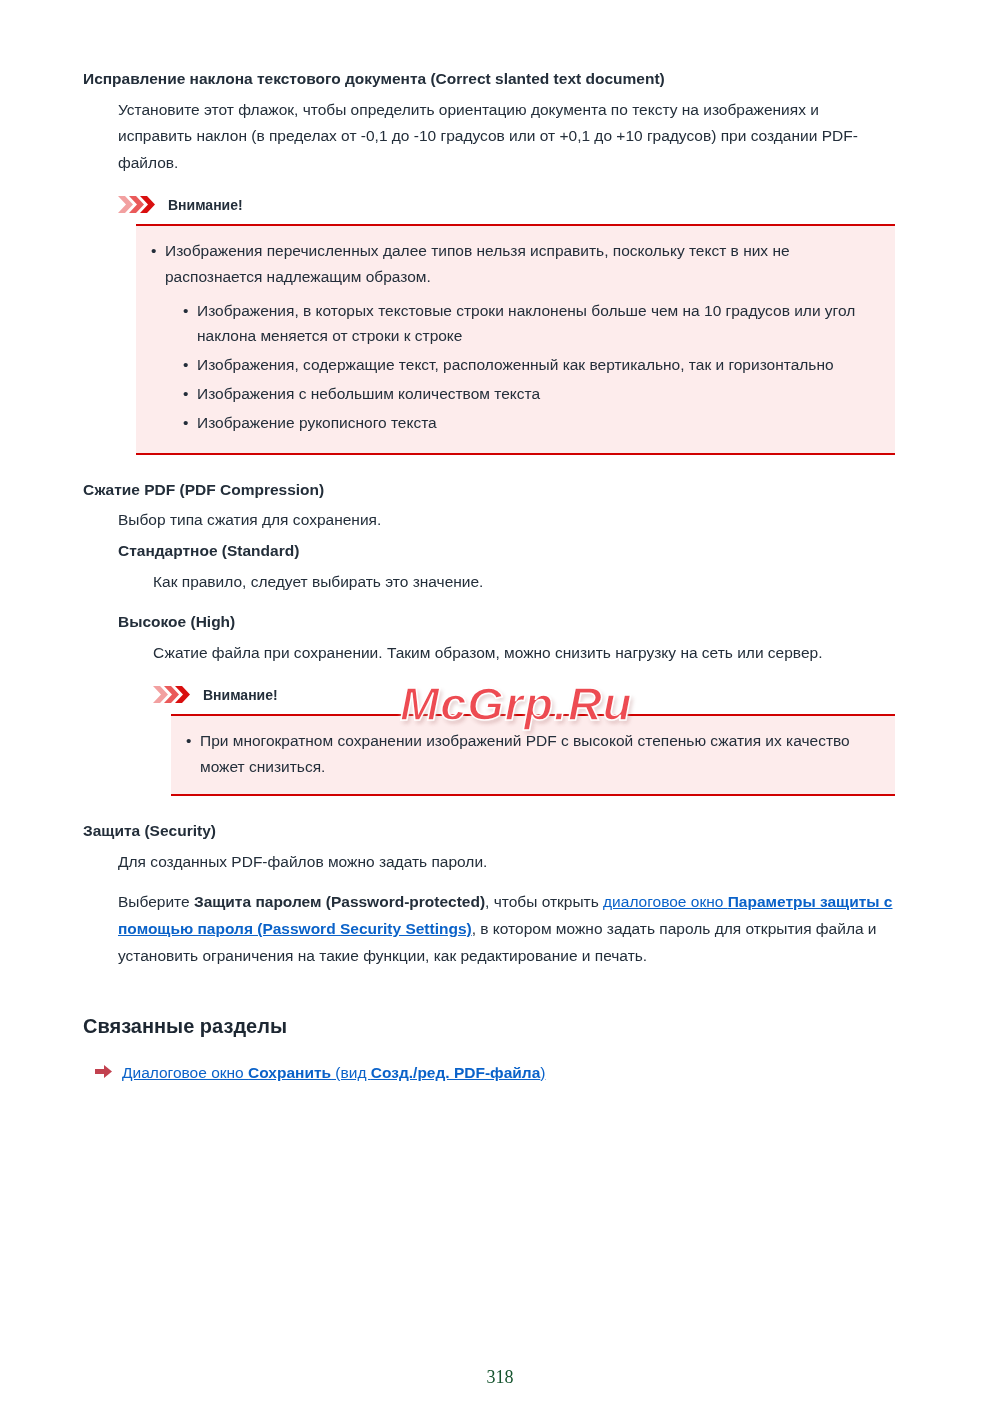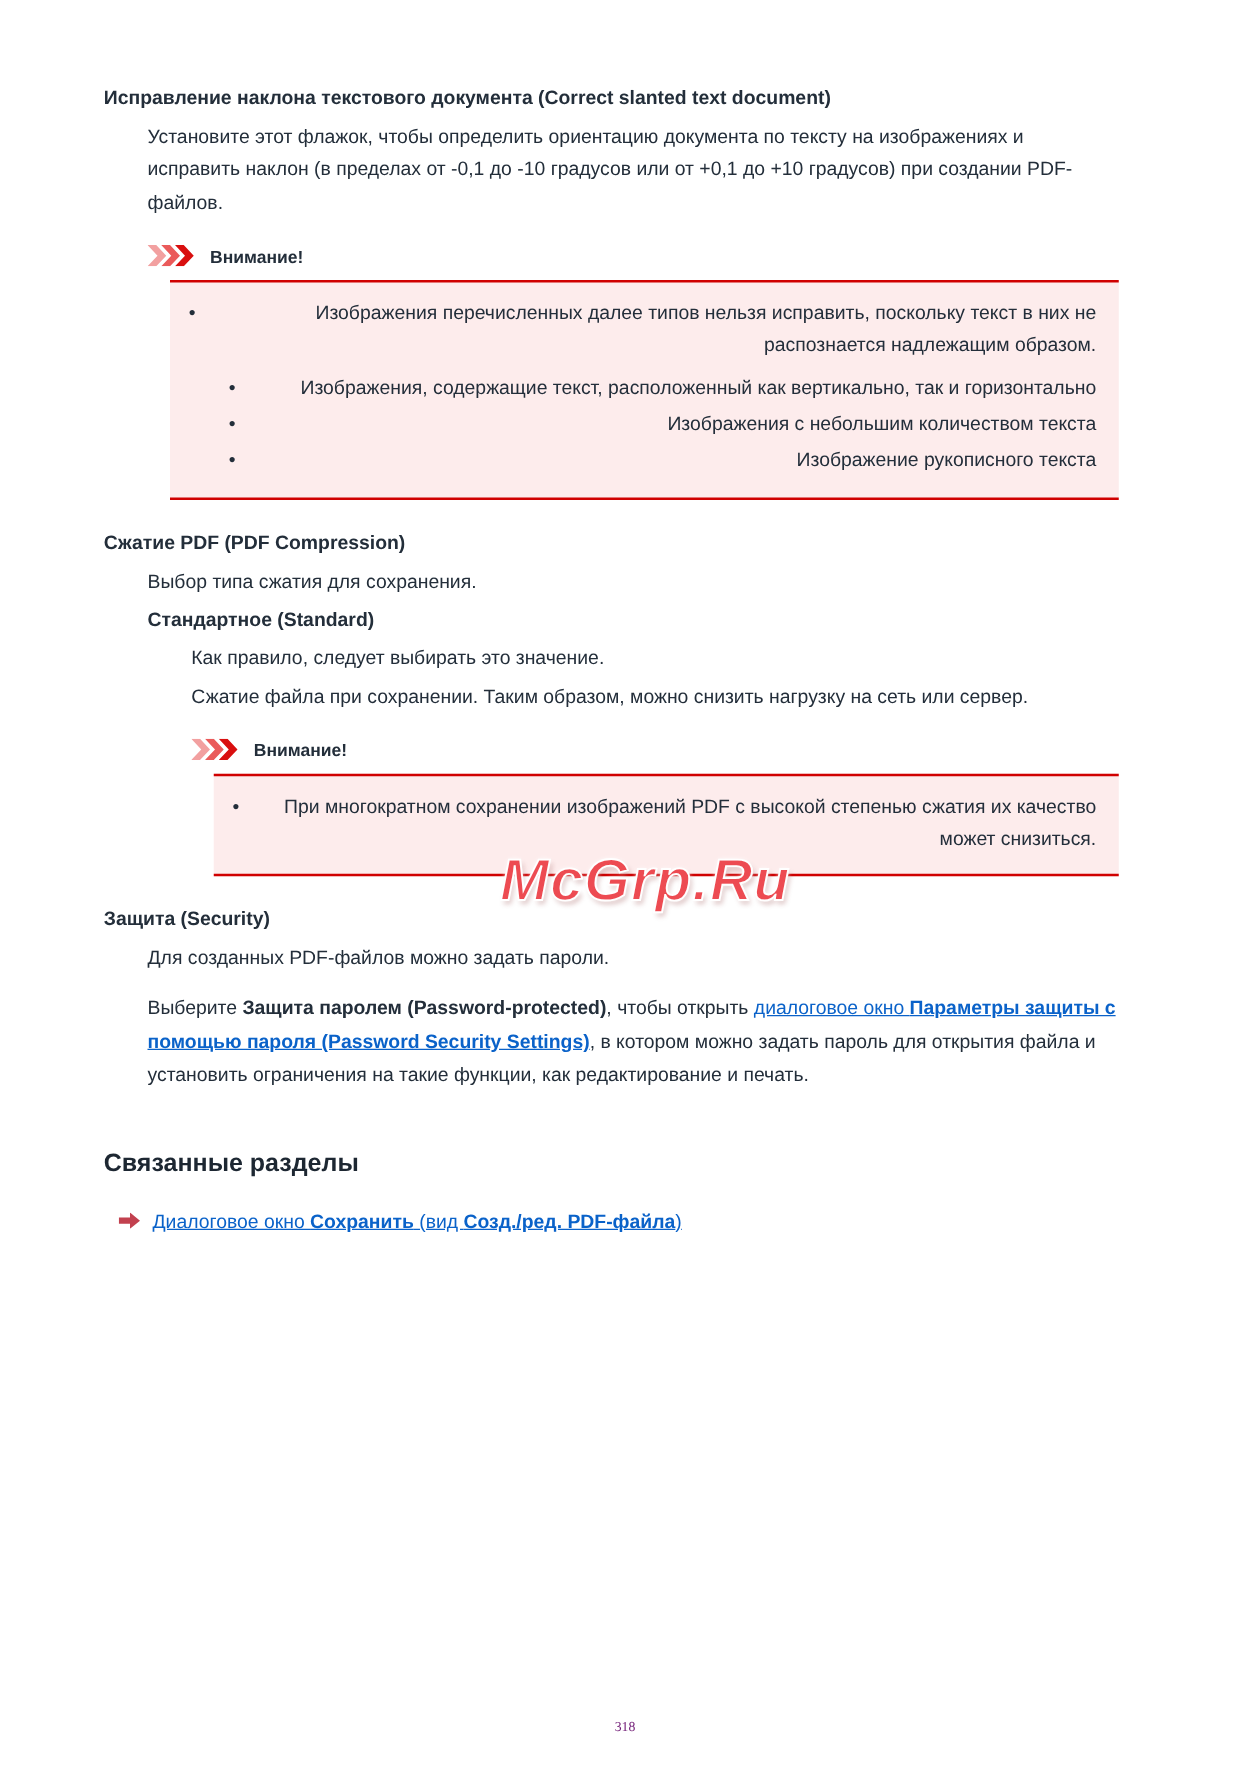--- a/index.html
+++ b/index.html
@@ -36,21 +36,21 @@
     margin-bottom:7px;
   }
   .warn-icon { display:inline-flex; align-items:center; }
   .warn-box {
     background:#fdecec;
     border-top:2px solid #d00000;
     border-bottom:2px solid #d00000;
     padding:12px 18px 13px 12px;
     margin-left:18px;
   }
-  ul { list-style:none;text-align:right; }
+  ul { list-style:none; }
   ul.b1 > li {
     position:relative; padding-left:17px;
   }
   ul.b1 > li::before {
     content:"\2022"; position:absolute; left:3px;
   }
   ul.b2 { margin-left:32px; margin-top:7px; }
   ul.b2 > li {
     position:relative; padding-left:17px; margin-bottom:4px;
     line-height:1.62;
@@ -92,22 +92,22 @@
     z-index:9;
     pointer-events:none;
     white-space:nowrap;
   }
 
   .page-number {
     position:absolute;
     left:0; right:0;
     bottom:26px;
     text-align:center;
-    font-size:11px;
-    color:#701a75;
+    font-size:18px;
+    color:#14532d;
     font-family:"Liberation Serif", serif;
   }
 </style>
 </head>
 <body>
 
 <div class="content">
 
   <section>
     <h3 class="sec-heading">Исправление наклона текстового документа (Correct slanted text document)</h3>
@@ -122,35 +122,37 @@
             <polygon points="22,0 29,0 37,8.5 29,17 22,17 30,8.5" fill="#d90f0f"></polygon>
           </svg>
         </span>
         <span>Внимание!</span>
       </div>
       <div class="warn-box">
         <ul class="b1">
           <li>Изображения перечисленных далее типов нельзя исправить, поскольку текст в них не распознается надлежащим образом.</li>
         </ul>
         <ul class="b2">
+          <li>Изображения, в которых текстовые строки наклонены больше чем на 10 градусов или угол наклона меняется от строки к строке</li>
           <li>Изображения, содержащие текст, расположенный как вертикально, так и горизонтально</li>
           <li>Изображения с небольшим количеством текста</li>
           <li>Изображение рукописного текста</li>
         </ul>
       </div>
     </div>
   </section>
 
   <section class="gap-lg">
     <h3 class="sec-heading">Сжатие PDF (PDF Compression)</h3>
     <p class="ind1 gap-sm">Выбор типа сжатия для сохранения.</p>
 
     <h4 class="sec-heading ind1 gap-sm">Стандартное (Standard)</h4>
     <p class="ind2 gap-sm">Как правило, следует выбирать это значение.</p>
 
+    <h4 class="sec-heading ind1 gap-md">Высокое (High)</h4>
     <p class="ind2 gap-sm">Сжатие файла при сохранении. Таким образом, можно снизить нагрузку на сеть или сервер.</p>
 
     <div class="warn-block ind2">
       <div class="warn-head">
         <span class="warn-icon">
           <svg width="41" height="17" viewBox="0 0 41 17" aria-hidden="true">
             <polygon points="0,0 7,0 15,8.5 7,17 0,17 8,8.5" fill="#f2a0a0"></polygon>
             <polygon points="11,0 18,0 26,8.5 18,17 11,17 19,8.5" fill="#ea5a5a"></polygon>
             <polygon points="22,0 29,0 37,8.5 29,17 22,17 30,8.5" fill="#d90f0f"></polygon>
           </svg>

